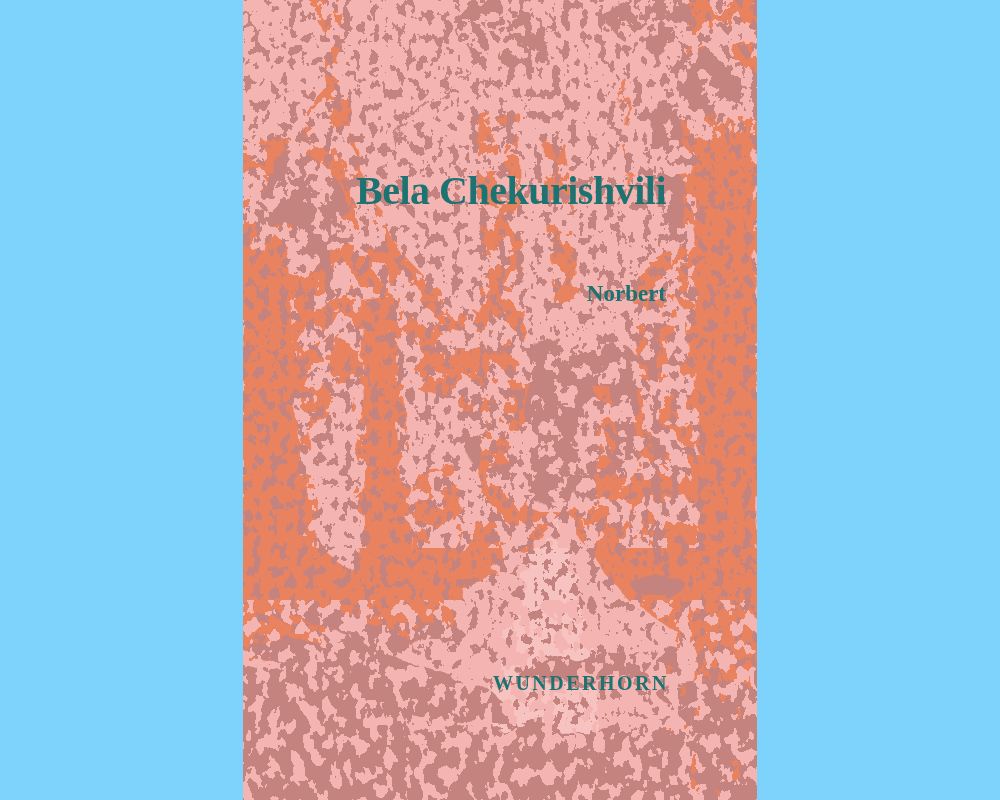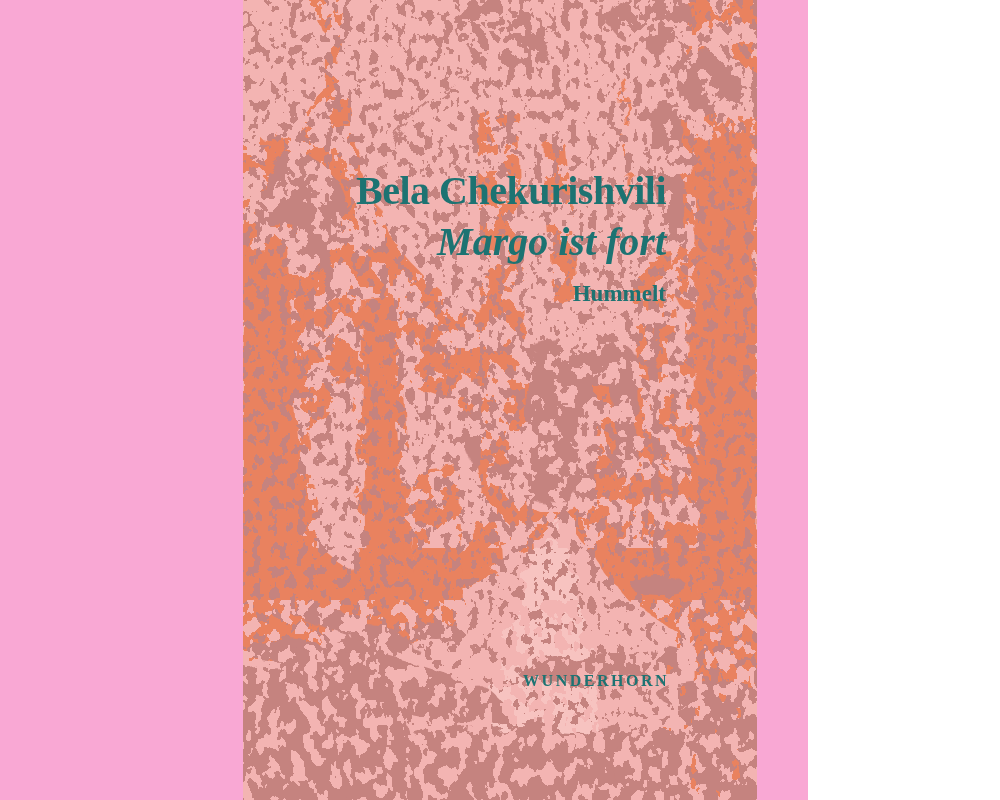--- a/index.html
+++ b/index.html
@@ -4,22 +4,22 @@
 <style>
   html, body { margin: 0; padding: 0; }
   body {
     width: 1000px; height: 800px;
     background: #ffffff;
     font-family: "Liberation Serif", "DejaVu Serif", serif;
     overflow: hidden;
   }
   .page {
     position: relative;
-    width: 808px; height: 800px;
-    background: #f9a8d4;
+    width: 1000px; height: 800px;
+    background: #7dd3fc;
     overflow: hidden;
   }
   .cover {
     position: absolute;
     left: 243px; top: 0;
     width: 514px; height: 800px;
     overflow: hidden;
   }
   .cover svg { position: absolute; left: 0; top: 0; display: block; }
 
@@ -37,21 +37,21 @@
     text-align: right;
     color: #1d7372;
     font-weight: bold;
     line-height: 1;
     white-space: nowrap;
   }
   .author    { top: 171px; font-size: 40px; letter-spacing: -0.5px; }
   .booktitle { top: 222px; font-size: 40px; font-style: italic; }
   .genre     { top: 282px; font-size: 23px; }
   .translator{ top: 312px; font-size: 22px; line-height: 25px; }
-  .publisher { top: 673px; right: 88px; font-size: 16px; letter-spacing: 2.5px; }
+  .publisher { top: 673px; right: 88px; font-size: 20px; letter-spacing: 2.5px; }
 </style>
 </head>
 <body>
 
 <div class="page">
   <div class="cover">
 
     <svg width="514" height="800" viewBox="0 0 514 800" xmlns="http://www.w3.org/2000/svg">
       <defs>
         <filter id="rough" x="-15%" y="-15%" width="130%" height="130%">
@@ -178,23 +178,22 @@
         <ellipse class="c-mauve" cx="360" cy="665" rx="85" ry="14" transform="rotate(-6 360 665)"></ellipse>
         <ellipse class="c-mauve" cx="105" cy="625" rx="68" ry="11" transform="rotate(18 105 625)"></ellipse>
       </g>
 
       <rect x="0" y="600" width="514" height="200" filter="url(#spPink2)"></rect>
       <rect x="420" y="600" width="94" height="200" filter="url(#spOrange)"></rect>
     </svg>
 
     <div class="cover-text author">Bela Chekurishvili</div>
 
-    <div class="cover-text booktitle">Margo ist fort</div>
-
-    <div class="cover-text genre">Hummelt</div>
+
+    <div class="cover-text genre">Norbert</div>
 
     <div class="cover-text translator">
       <br>
     </div>
 
     <div class="cover-text publisher">WUNDERHORN</div>
 
   </div>
 </div>
 

